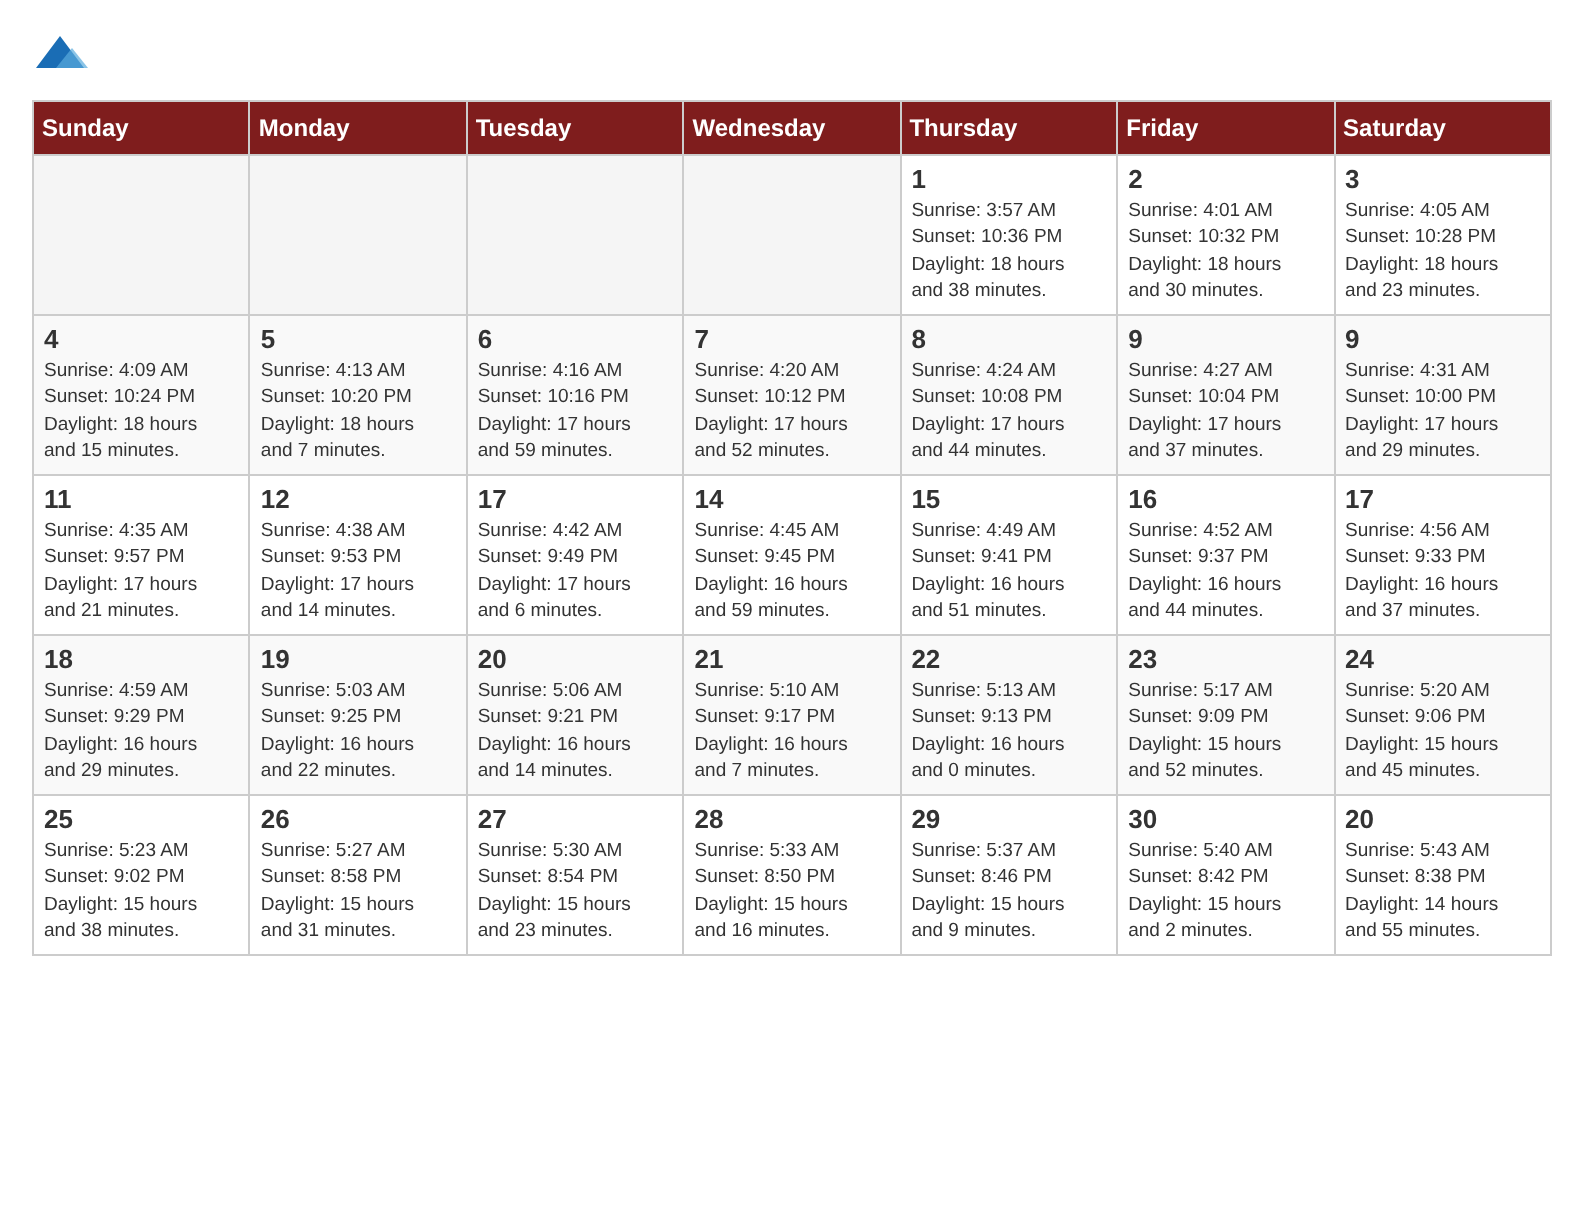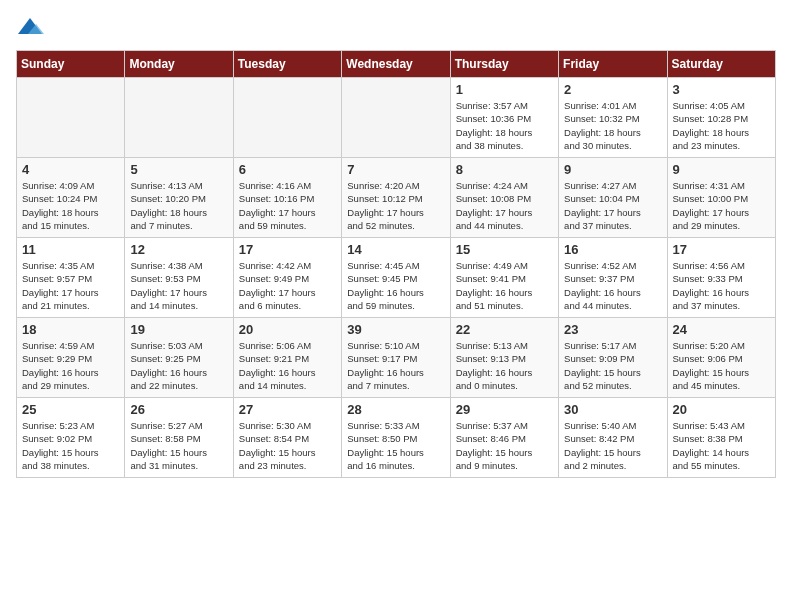--- a/index.html
+++ b/index.html
@@ -257,21 +257,21 @@
 and 22 minutes.</div>
         </td>
         <td>
           <span class="day-number">20</span>
           <div class="day-info" style="white-space: pre-line;">Sunrise: 5:06 AM
 Sunset: 9:21 PM
 Daylight: 16 hours
 and 14 minutes.</div>
         </td>
         <td>
-          <span class="day-number">39</span>
+          <span class="day-number">21</span>
           <div class="day-info" style="white-space: pre-line;">Sunrise: 5:10 AM
 Sunset: 9:17 PM
 Daylight: 16 hours
 and 7 minutes.</div>
         </td>
         <td>
           <span class="day-number">22</span>
           <div class="day-info" style="white-space: pre-line;">Sunrise: 5:13 AM
 Sunset: 9:13 PM
 Daylight: 16 hours

